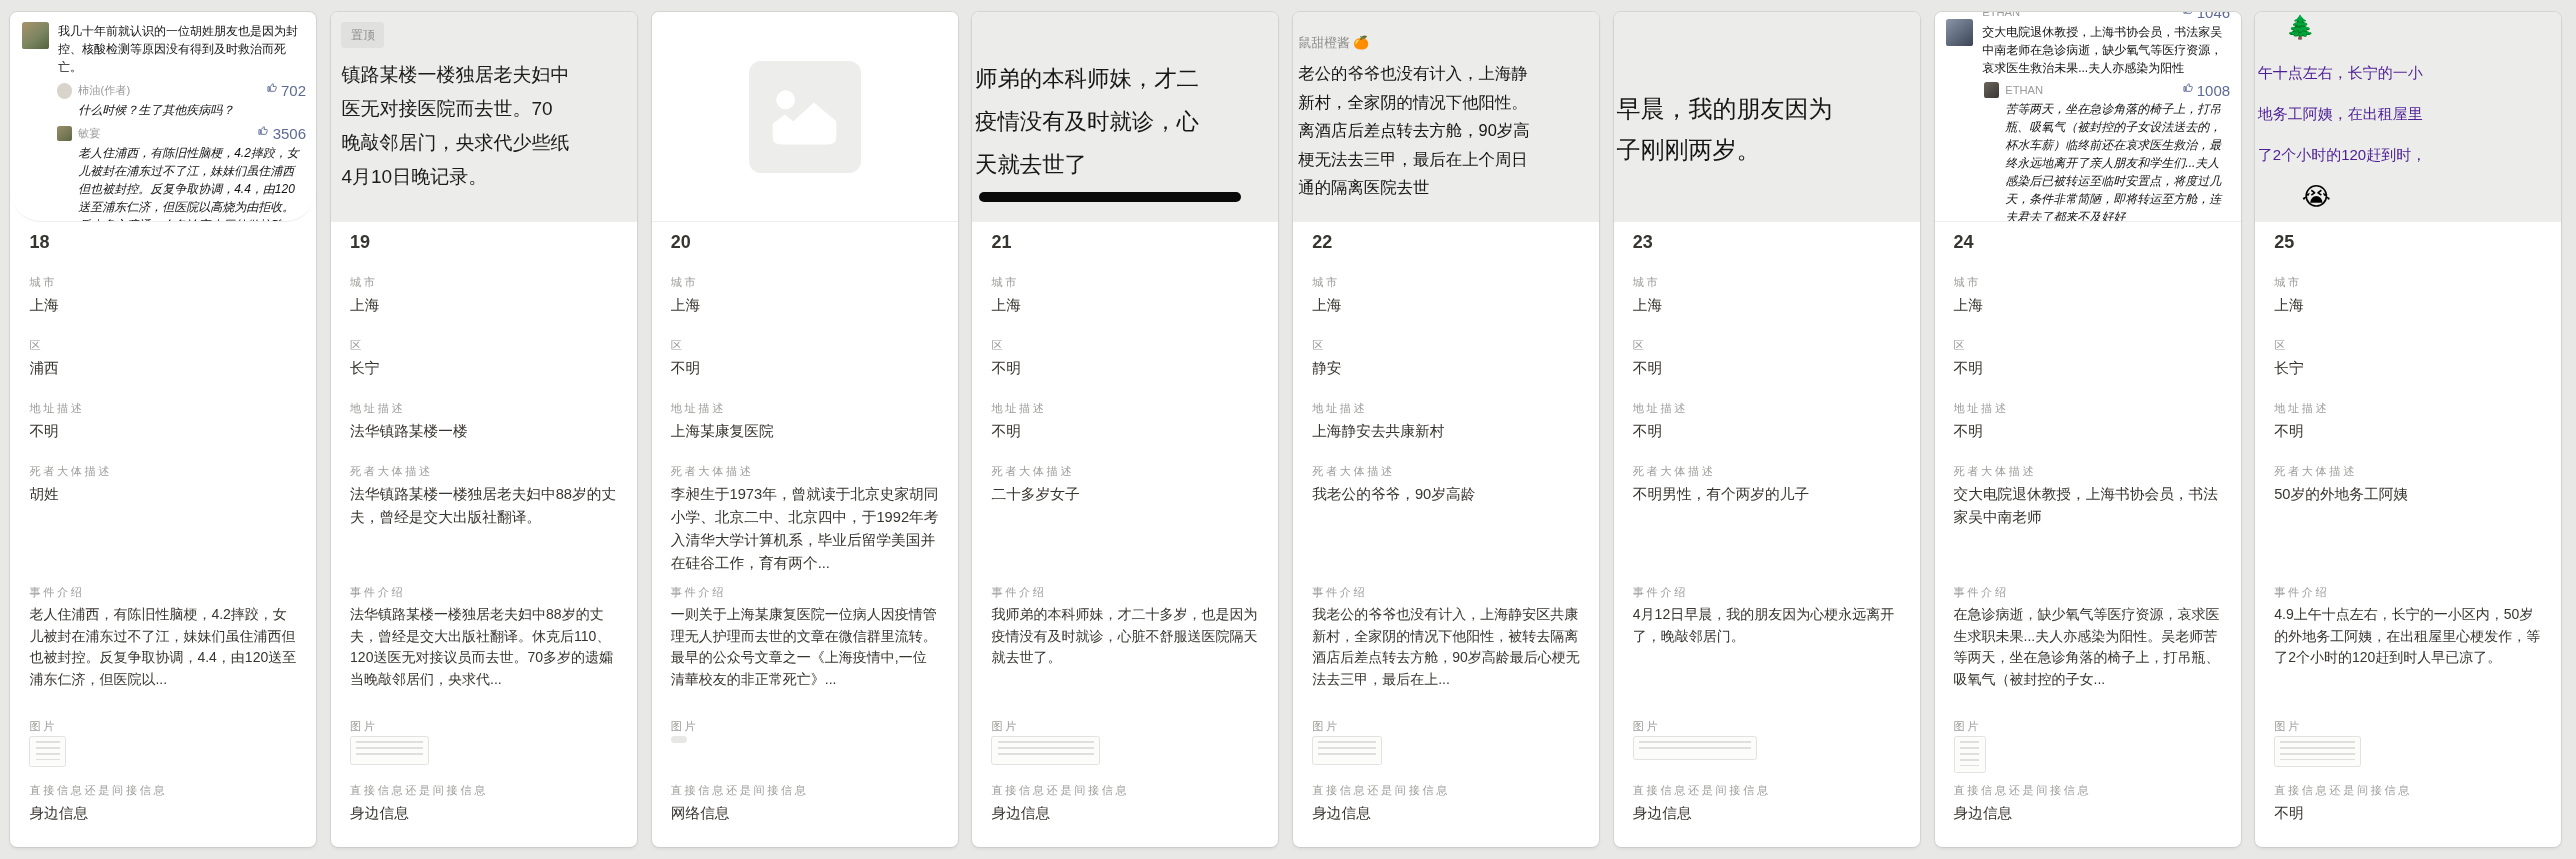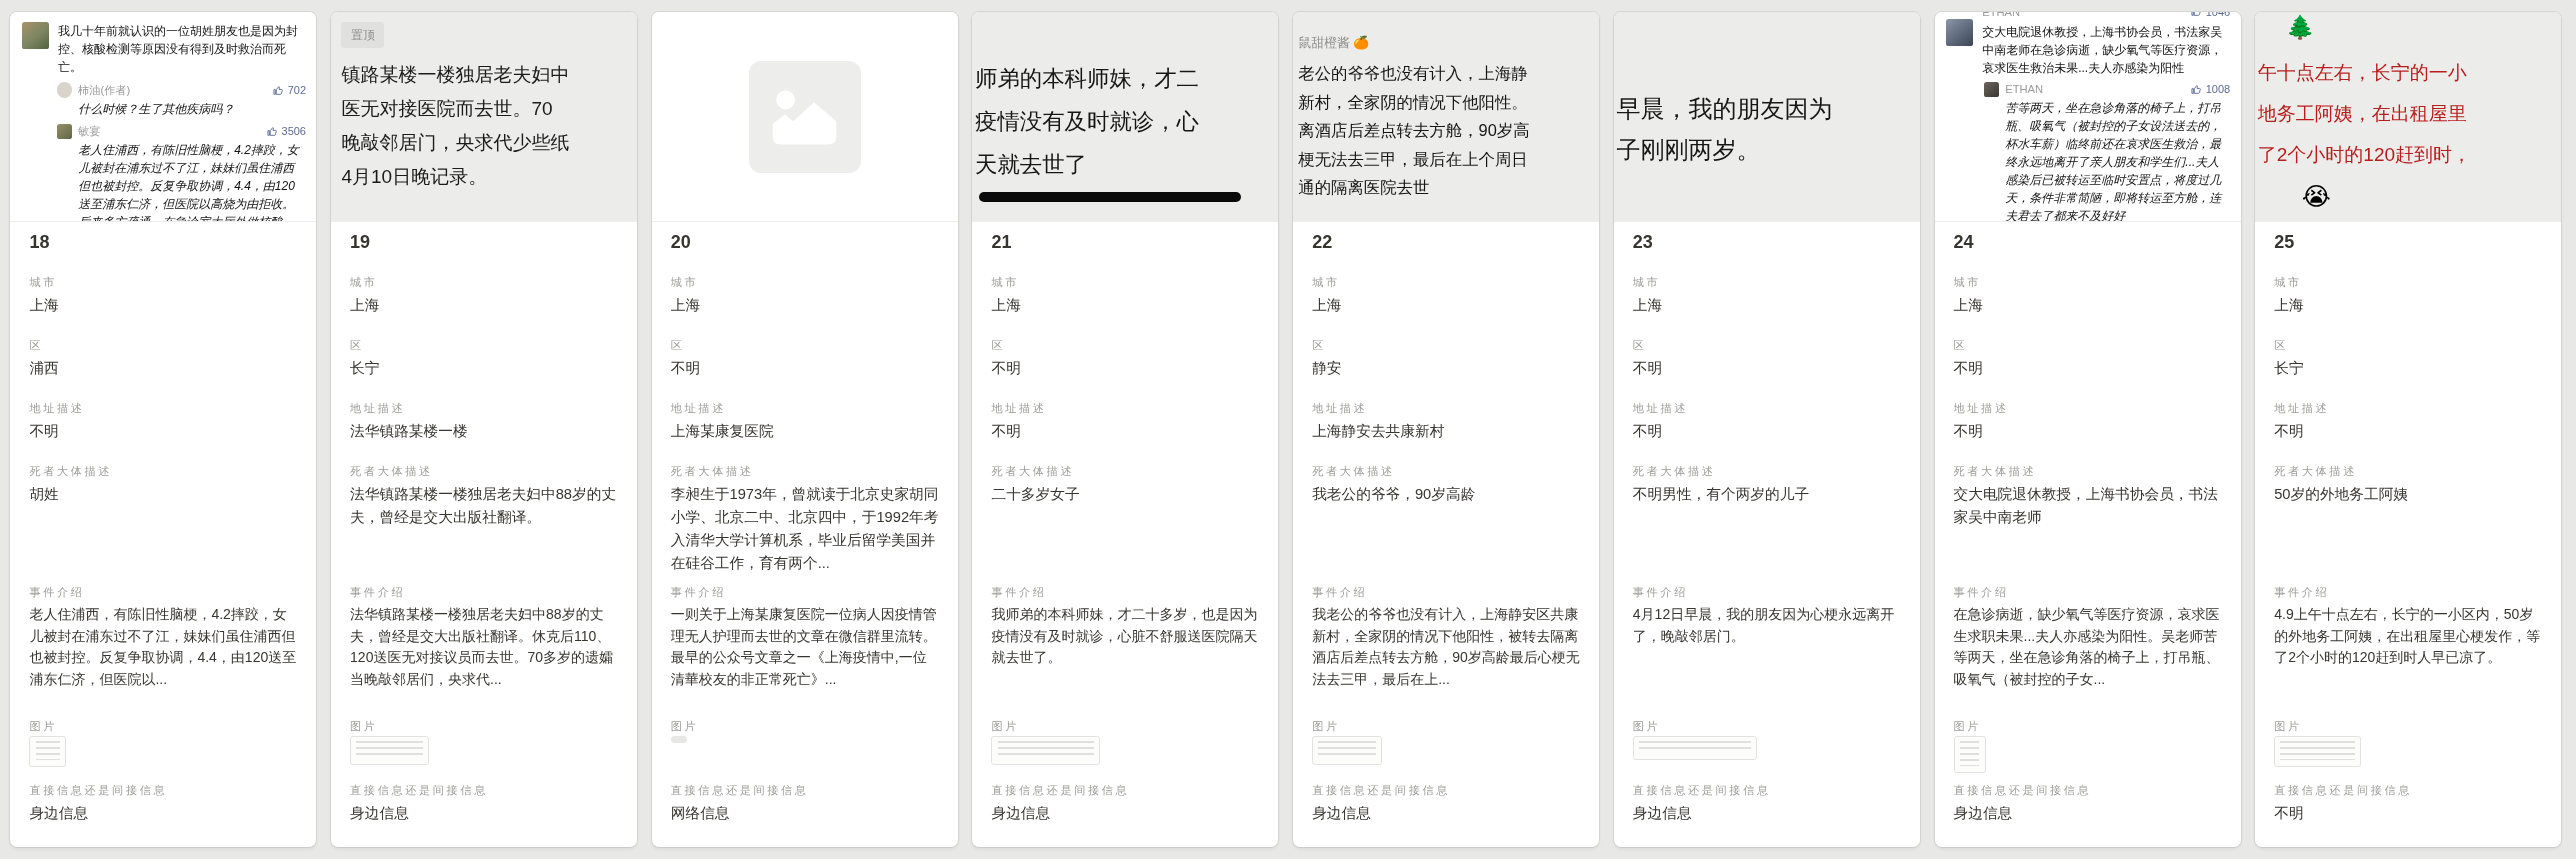--- a/index.html
+++ b/index.html
@@ -5,33 +5,33 @@
   html,body{margin:0;padding:0;width:2576px;height:859px;background:#e8e8e6;overflow:hidden;
     font-family:"Liberation Sans","DejaVu Sans",sans-serif;-webkit-font-smoothing:antialiased;}
   .board{display:flex;gap:14.7px;padding:12px 10.4px;box-sizing:border-box;width:2576px;}
   .card{width:306px;min-width:306px;height:835px;background:#fff;border-radius:7px;overflow:hidden;
     box-shadow:0 0 0 0.9px rgba(15,15,15,.07),0 1.7px 3.5px rgba(15,15,15,.07);display:flex;flex-direction:column;}
   
   .cover{height:210px;border-bottom:0.9px solid #ededeb;overflow:hidden;position:relative;box-sizing:border-box;flex:none;}
   .cover-gray{background:#ececea;}
   .cover-white{background:#ffffff;}
   
-  .wx-pad{padding:10.4px 10.4px 0 11.2px;}
+  .wx-pad{padding:10.4px 10.4px 0 11.2px;border-radius:31px;}
   .wx-post{display:flex;gap:9.5px;}
   .avatar-lg{width:27px;height:27px;border-radius:2.6px;flex:none;}
   .av-horses{background:linear-gradient(140deg,#a9936b 0%,#7b8560 55%,#54603f 100%);}
   .av-ethan{background:linear-gradient(140deg,#8a97a8 0%,#5a6578 60%,#3d4452 100%);}
   .wx-text{margin:0;font-size:12px;line-height:18px;color:#121212;}
   .wx-comments{margin:6px 0 0 35px;}
   .wx-head{display:flex;align-items:center;gap:6px;}
   .avatar-sm{width:15.5px;height:15.5px;flex:none;background:#d8d4cc;border-radius:50%;}
   .avatar-sm.sq{border-radius:2.6px;background:linear-gradient(140deg,#9a8f6a,#5d6847);}
   .avatar-sm.dk{border-radius:2.6px;background:linear-gradient(140deg,#6d655e,#3a3633);}
   .wx-name{font-size:11.2px;color:#9b9b9b;}
-  .wx-like{margin-left:auto;display:flex;align-items:center;gap:3px;font-size:11px;color:#5d6b94;}
+  .wx-like{margin-left:auto;display:flex;align-items:flex-start;gap:3px;font-size:15px;color:#5d6b94;}
   .wx-ctext{margin:1.7px 0 6px 21.6px;font-size:12px;line-height:18px;color:#121212;font-style:italic;}
   
   .pin-badge{display:inline-block;background:#e0e0de;color:#8f8f8c;font-size:12px;padding:4.3px 9.5px;border-radius:3.5px;text-align:center;}
   .c19{padding:10.4px 0 0 10.4px;}
   .lines-19{margin-top:10px;}
   .lines-19 div{font-size:19px;line-height:34px;white-space:nowrap;color:#1b1b1b;}
   .c21{padding:45px 0 0 8.6px;}
   .lines-21 div{font-size:22.4px;line-height:43px;white-space:nowrap;color:#161616;margin-left:-6px;}
   .censor-bar{width:262px;height:9.5px;border-radius:5.2px;background:#0a0a0a;margin:6px 0 0 -1.7px;}
   .c22{padding:22.4px 0 0 8.6px;}
@@ -43,21 +43,21 @@
   .c24{padding:0 10.4px 0 11.2px;}
   .c24-post{display:flex;gap:9.5px;}
   .c24-post .avatar-lg{margin-top:7px;}
   .c24-col{flex:1;min-width:0;}
   .c24-namerow{display:flex;align-items:center;gap:6px;margin-top:-7px;height:14px;}
   .c24-text{margin:3.5px 0 0;font-size:12px;line-height:18px;color:#121212;}
   .c24-cmt{margin:5.2px 0 0 38px;}
   .c25{position:relative;padding:0 0 0 8.6px;}
   .tree-emoji{position:absolute;top:1.7px;left:31px;font-size:23px;}
   .lines-25{padding-top:40px;}
-  .lines-25 div{font-size:19px;line-height:41px;white-space:nowrap;color:#b91c1c;margin-left:-6px;}
+  .lines-25 div{font-size:15px;line-height:41px;white-space:nowrap;color:#4c1d95;margin-left:-6px;}
   .cry-emoji{font-size:25px;margin:7px 0 0 38px;display:inline-block;}
   
   .c20{display:flex;align-items:center;justify-content:center;}
   .ph-box{width:112px;height:112px;border-radius:12px;background:#ededec;display:flex;align-items:center;justify-content:center;}
   
   .body{position:relative;height:624px;flex:none;}
   .num{position:absolute;top:10.4px;left:19px;font-size:18px;font-weight:600;color:#37352f;}
   .lbl{position:absolute;left:19px;right:19px;font-size:11.2px;color:#9d9d9a;letter-spacing:2.6px;white-space:nowrap;overflow:hidden;}
   .val{position:absolute;left:19px;right:19px;font-size:14.7px;color:#37352f;line-height:23px;}
   .l-city{top:53px}.v-city{top:72px}

